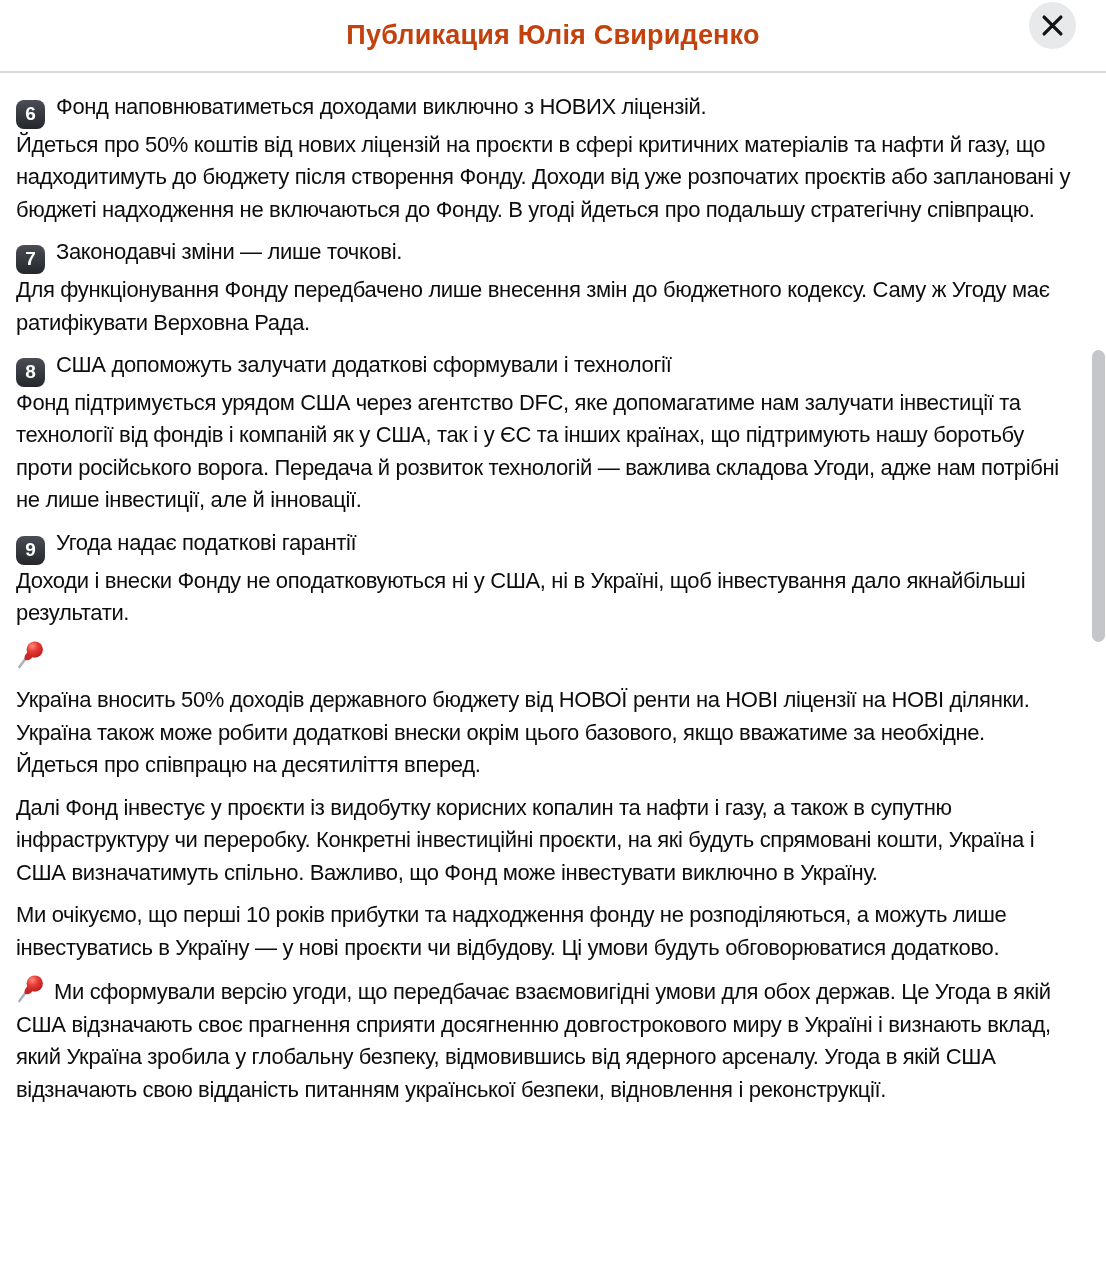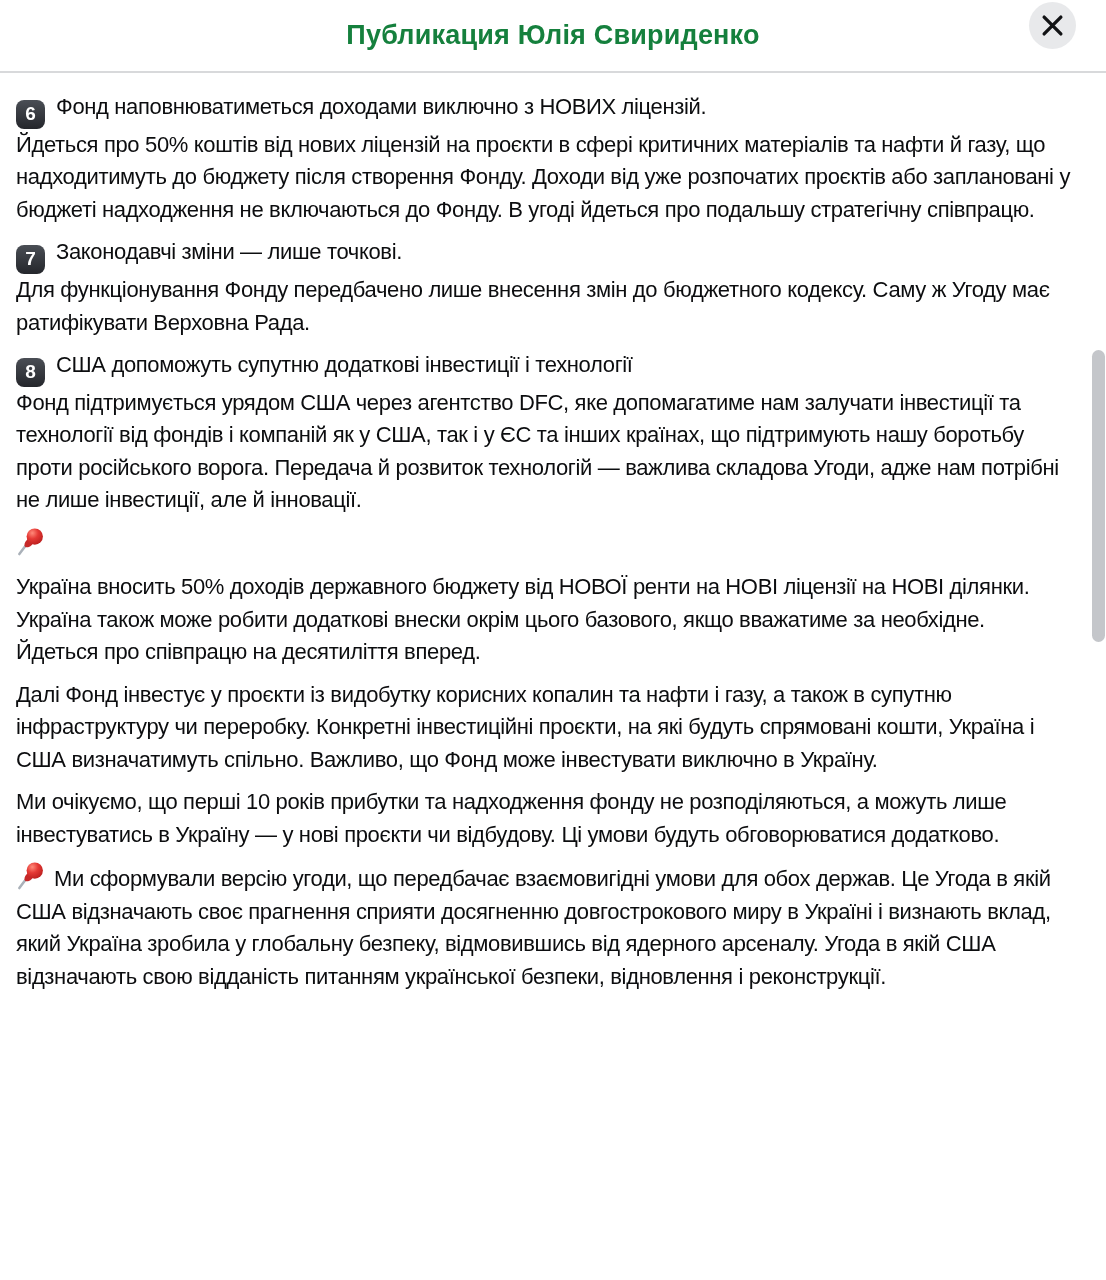--- a/index.html
+++ b/index.html
@@ -8,21 +8,21 @@
     font-family:"Liberation Sans","DejaVu Sans",sans-serif;
     position:relative;
   }
   
   .dialog-header{
     position:relative;height:73px;background:#ffffff;
     display:flex;align-items:center;justify-content:center;
     box-sizing:border-box;border-bottom:2px solid #d8d9db;
   }
   .dialog-title{
-    font-size:27px;font-weight:700;color:#15803d;letter-spacing:.2px;
+    font-size:27px;font-weight:700;color:#c2410c;letter-spacing:.2px;
   }
   .close-button{
     position:absolute;top:2px;right:30px;width:47px;height:47px;
     border-radius:50%;background:#e8e9eb;border:none;padding:0;cursor:pointer;
     display:flex;align-items:center;justify-content:center;
   }
   
   .post-scroll-area{
     box-sizing:border-box;height:1207px;overflow:hidden;
     padding:18px 34px 16px 16px;
@@ -76,24 +76,28 @@
     <span class="keycap">6</span><span>Фонд наповнюватиметься доходами виключно з НОВИХ ліцензій.</span><br>
     <span>Йдеться про 50% коштів від нових ліцензій на проєкти в сфері критичних матеріалів та нафти й газу, що надходитимуть до бюджету після створення Фонду. Доходи від уже розпочатих проєктів або заплановані у бюджеті надходження не включаються до Фонду. В угоді йдеться про подальшу стратегічну співпрацю.</span>
   </p>
 
   <p class="post-paragraph">
     <span class="keycap">7</span><span>Законодавчі зміни — лише точкові.</span><br>
     <span>Для функціонування Фонду передбачено лише внесення змін до бюджетного кодексу. Саму ж Угоду має ратифікувати Верховна Рада.</span>
   </p>
 
   <p class="post-paragraph">
-    <span class="keycap">8</span><span>США допоможуть супутню додаткові інвестиції і технології</span><br>
+    <span class="keycap">8</span><span>США допоможуть залучати додаткові сформували і технології</span><br>
     <span>Фонд підтримується урядом США через агентство DFC, яке допомагатиме нам залучати інвестиції та технології від фондів і компаній як у США, так і у ЄС та інших країнах, що підтримують нашу боротьбу проти російського ворога. Передача й розвиток технологій — важлива складова Угоди, адже нам потрібні не лише інвестиції, але й інновації.</span>
   </p>
 
+  <p class="post-paragraph">
+    <span class="keycap">9</span><span>Угода надає податкові гарантії</span><br>
+    <span>Доходи і внески Фонду не оподатковуються ні у США, ні в Україні, щоб інвестування дало якнайбільші результати.</span>
+  </p>
 
   <p class="post-paragraph">
     <span class="pin-wrap">
       <svg width="30" height="30" viewBox="0 0 36 36">
         <line x1="11" y1="23" x2="4" y2="32.5" stroke="#aab1b9" stroke-width="3" stroke-linecap="round"></line>
         <ellipse cx="16" cy="18.5" rx="4.2" ry="7.2" transform="rotate(45 16 18.5)" fill="#c62828"></ellipse>
         <circle cx="22.5" cy="11.5" r="9.8" fill="url(#pinball)"></circle>
       </svg>
     </span>
   </p>

